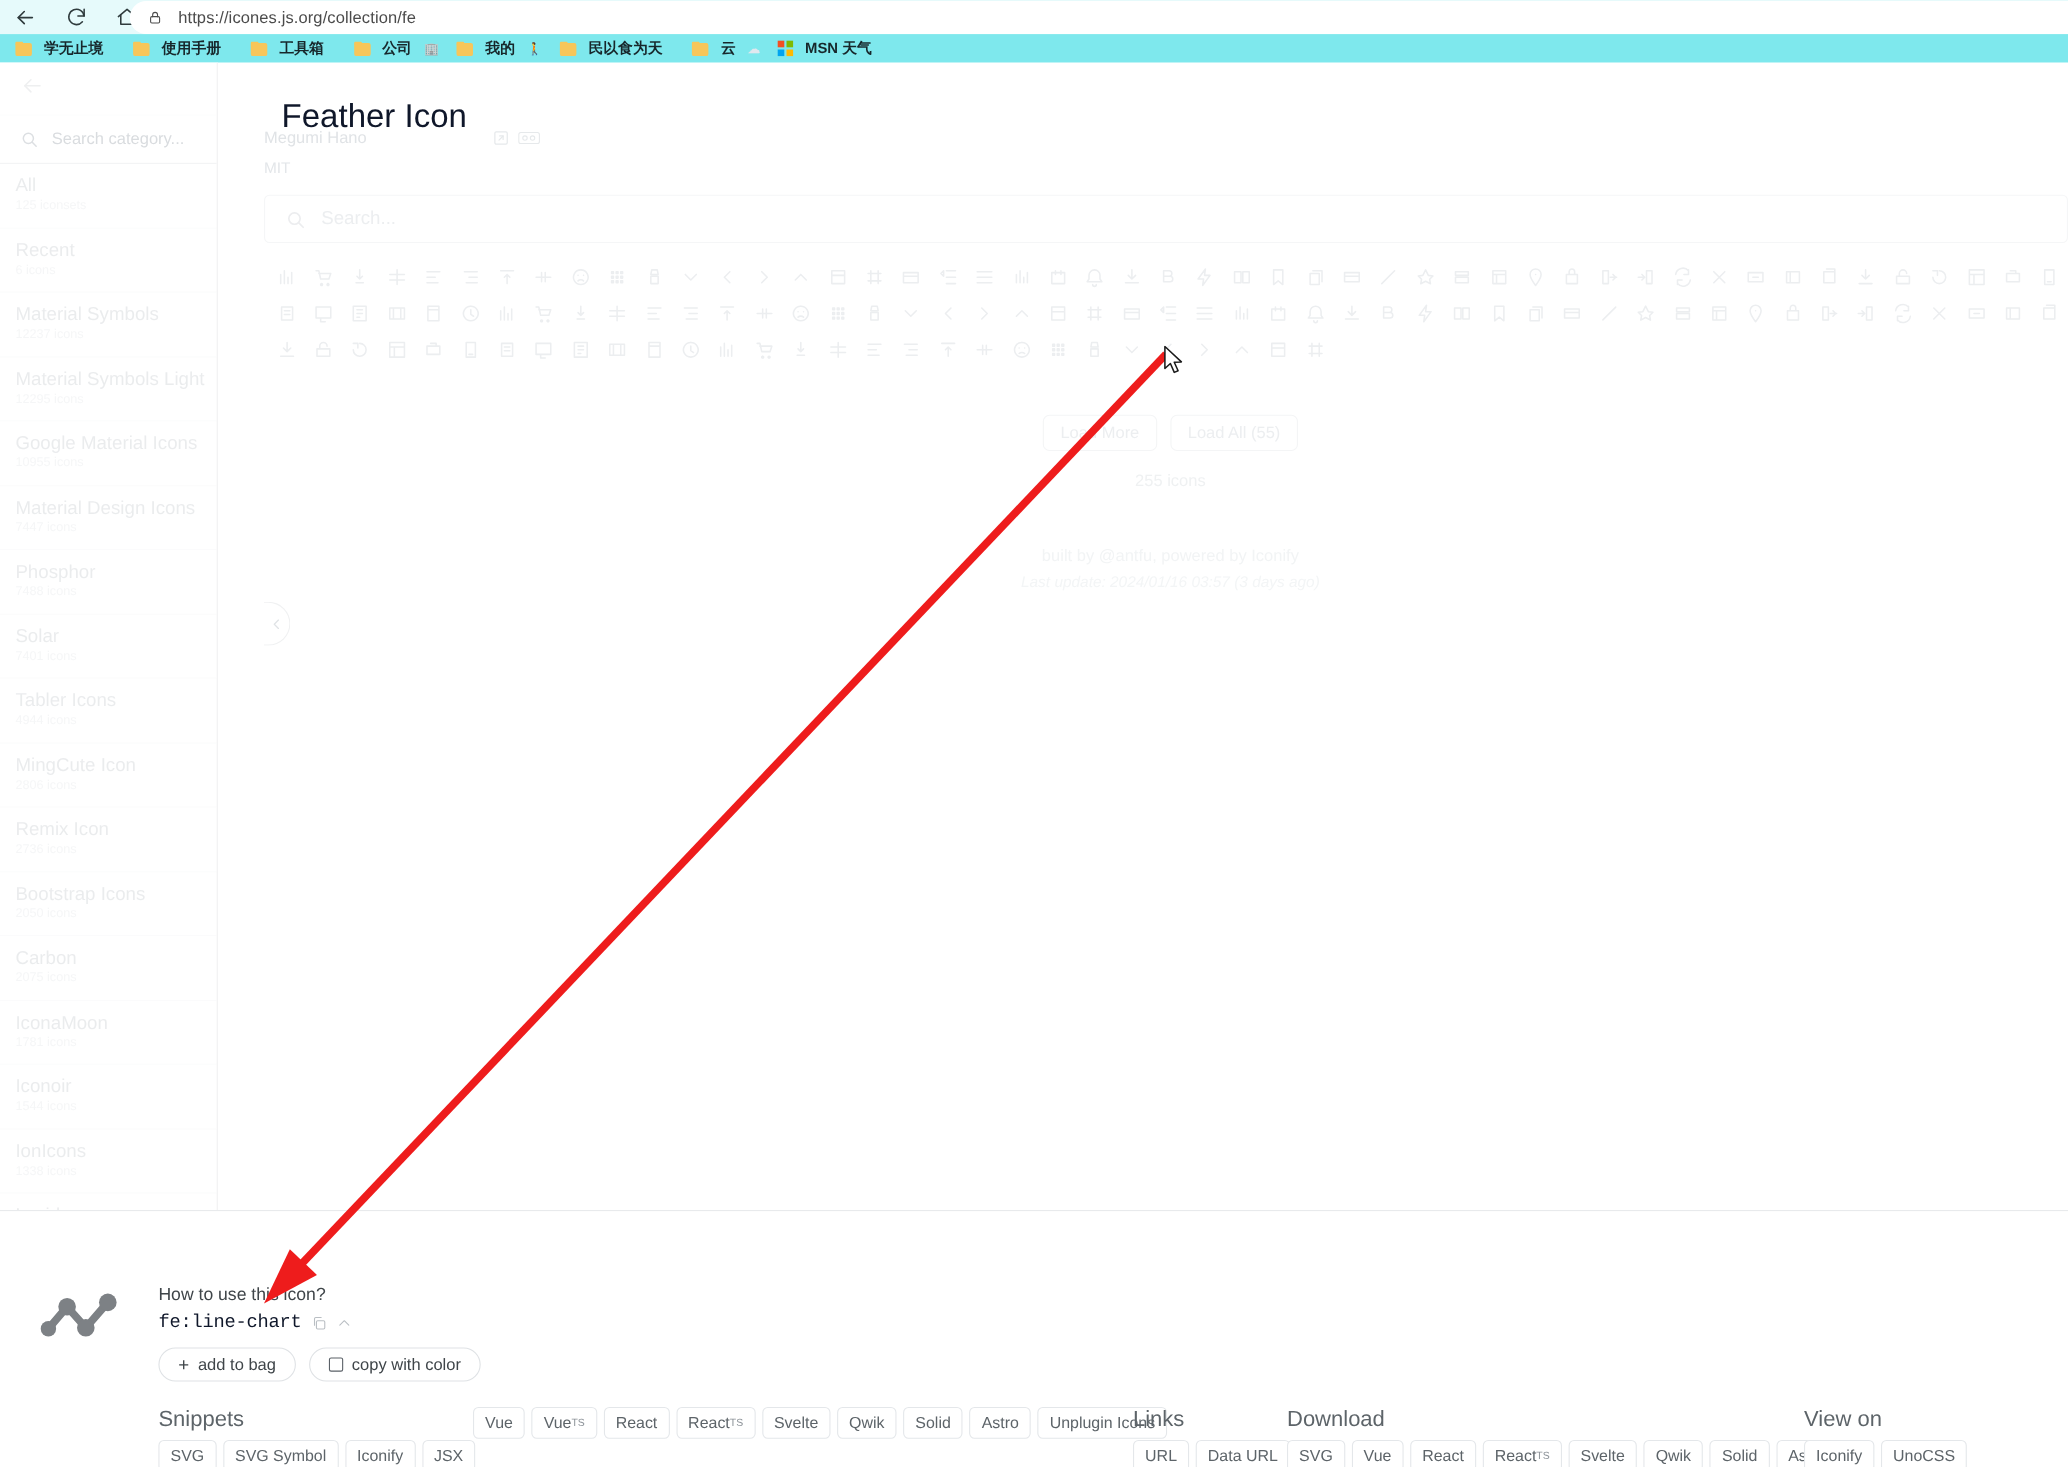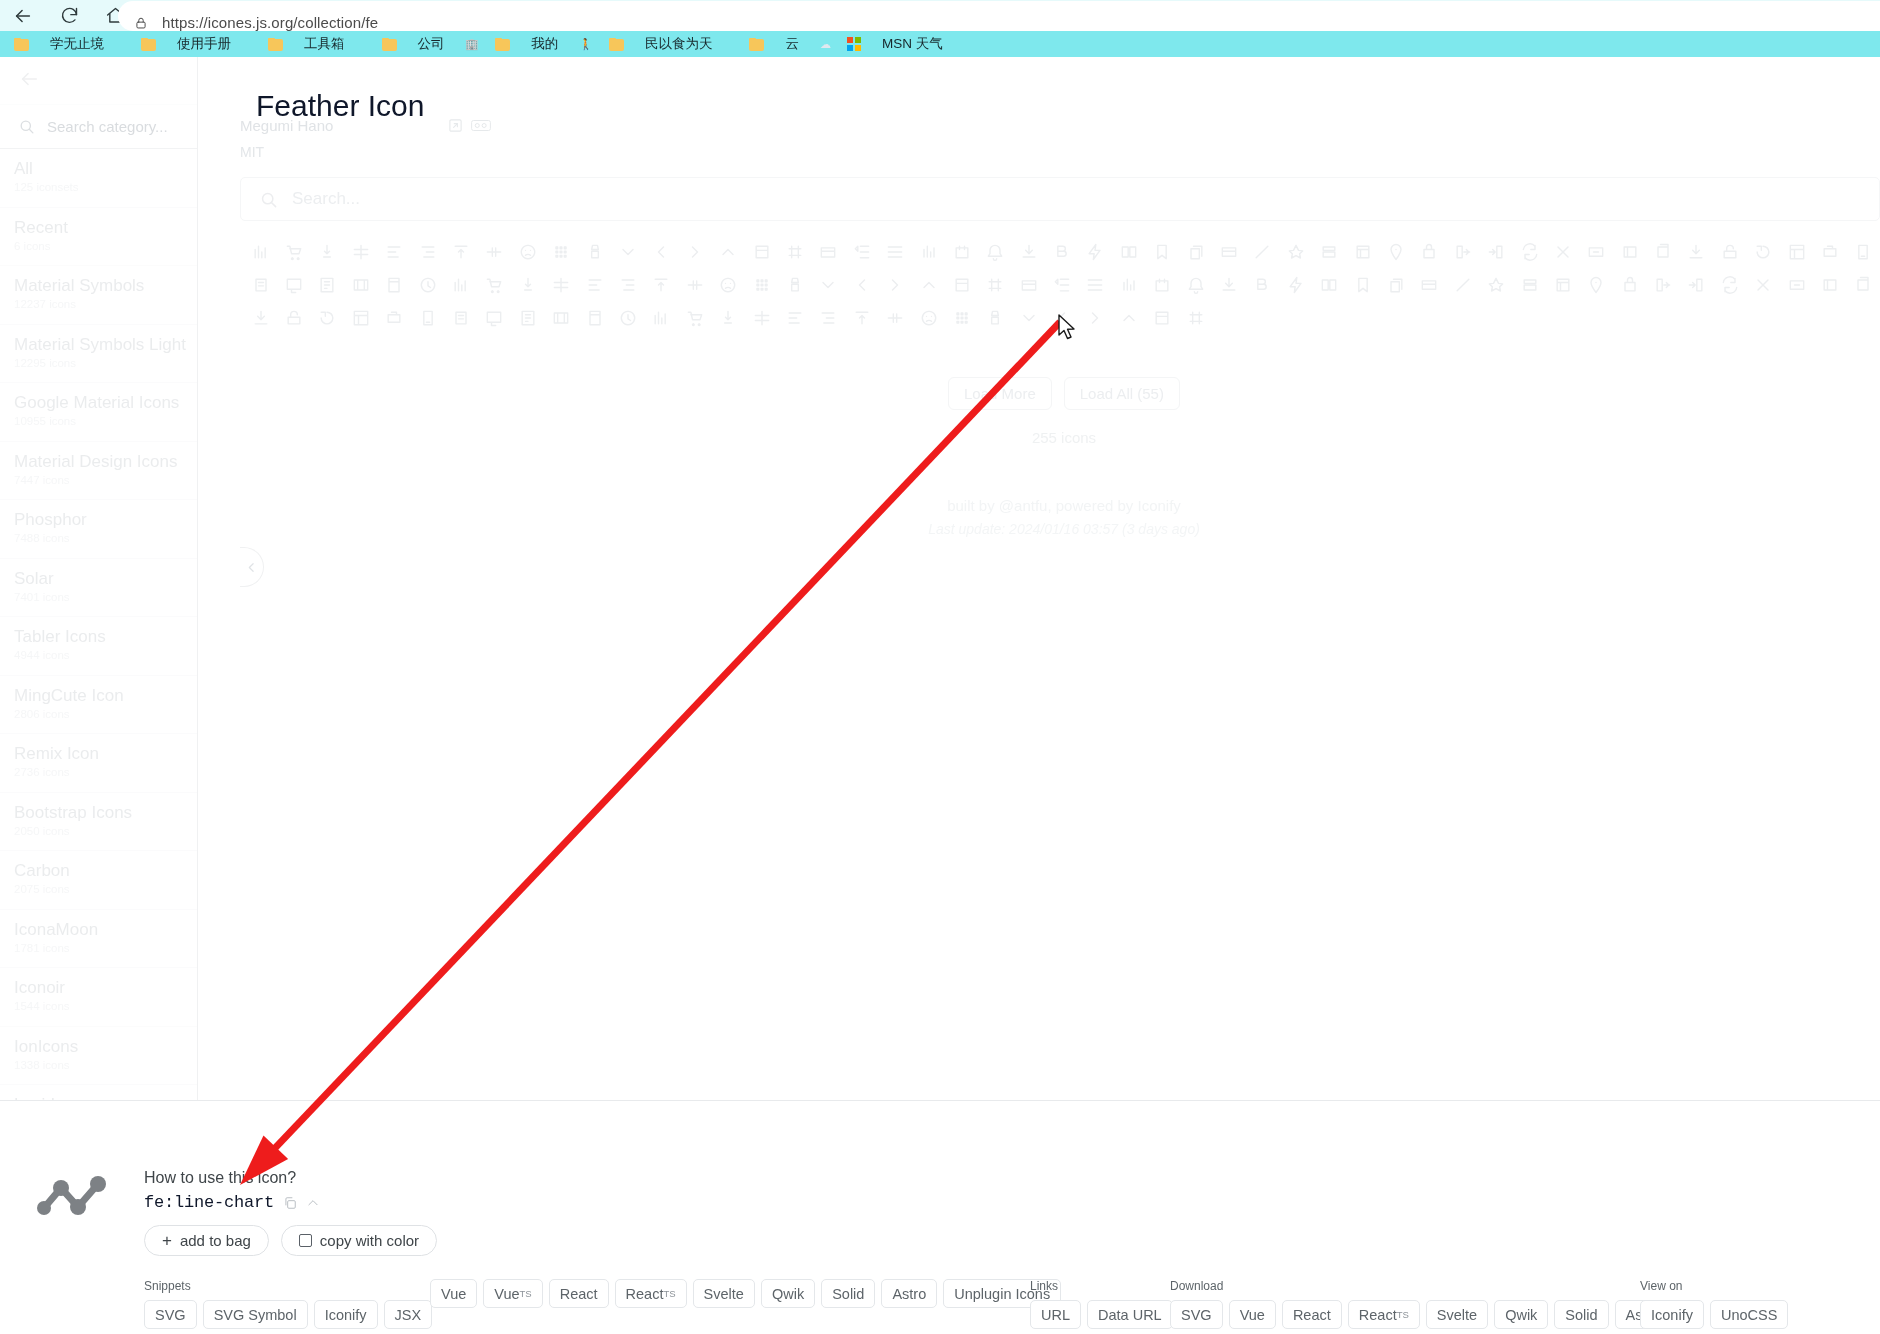--- a/index.html
+++ b/index.html
@@ -18,31 +18,32 @@
     background:#e6fafb; display:flex; align-items:center; gap:0;
   }
   .nav-btn{
     width:46px; height:31px; display:flex; align-items:center; justify-content:center;
     color:#2f3b3d;
   }
   .nav-btn svg{ display:block; }
   #url-bar{
     position:absolute; left:118px; top:1px; height:30px; width:1762px;
     background:#ffffff; border-radius:16px 0 0 16px;
-    display:flex; align-items:flex-end; padding-left:16px; gap:14px;
+    display:flex; align-items:center; padding-left:16px; gap:14px;
   }
   #url-text{ font-size:15px; color:#4b4b4b; letter-spacing:.1px; }
   #bookmarks-bar{
     position:absolute; left:0; top:31px; width:1880px; height:26px;
     background:#7ee8ed; display:flex; align-items:center; padding-left:8px; gap:0;
   }
   .bm{
-    display:flex; align-items:center; gap:21px;
+    display:flex; align-items:center; gap:11px;
     padding:0 10px 0 6px; height:24px; font-size:13.5px; color:#17272b;
     white-space:nowrap;
+    font-weight:bold;
   }
   .bm-folder{
     width:15px;height:13px;position:relative;flex:none;
   }
   .bm-folder:before{
     content:""; position:absolute; left:0; top:1px; width:15px; height:12px;
     background:#f7c65a; border-radius:2px;
   }
   .bm-folder:after{
     content:""; position:absolute; left:0; top:0px; width:7px; height:3px;
@@ -161,21 +162,21 @@
   .pill{
     border:1px solid #dfe2e5; border-radius:16px; height:31px; padding:0 17px;
     display:flex; align-items:center; gap:8px; font-size:15px; color:#3f4549;
     background:#fff;
   }
   .checkbox-sq{
     width:13px;height:13px;border:1.6px solid #5a6067; border-radius:2px; display:block;
   }
 
   .group{ position:absolute; top:178px; }
-  .group-label{ font-size:12px; color:#5d6469; margin-bottom:7px; }
+  .group-label{ font-size:20px; color:#5d6469; margin-bottom:7px; }
   .group-btns{ display:flex; gap:6px; }
   .tag{
     border:1px solid #e4e7ea; border-radius:5px; height:29px; padding:0 10px;
     display:flex; align-items:center; font-size:14.5px; color:#5d6469; background:#fff;
     white-space:nowrap;
   }
   .tag sup{ font-size:9.5px; color:#8d9399; }
 
   #g-snippets{ left:144px; }
   #g-components{ left:430px; }

